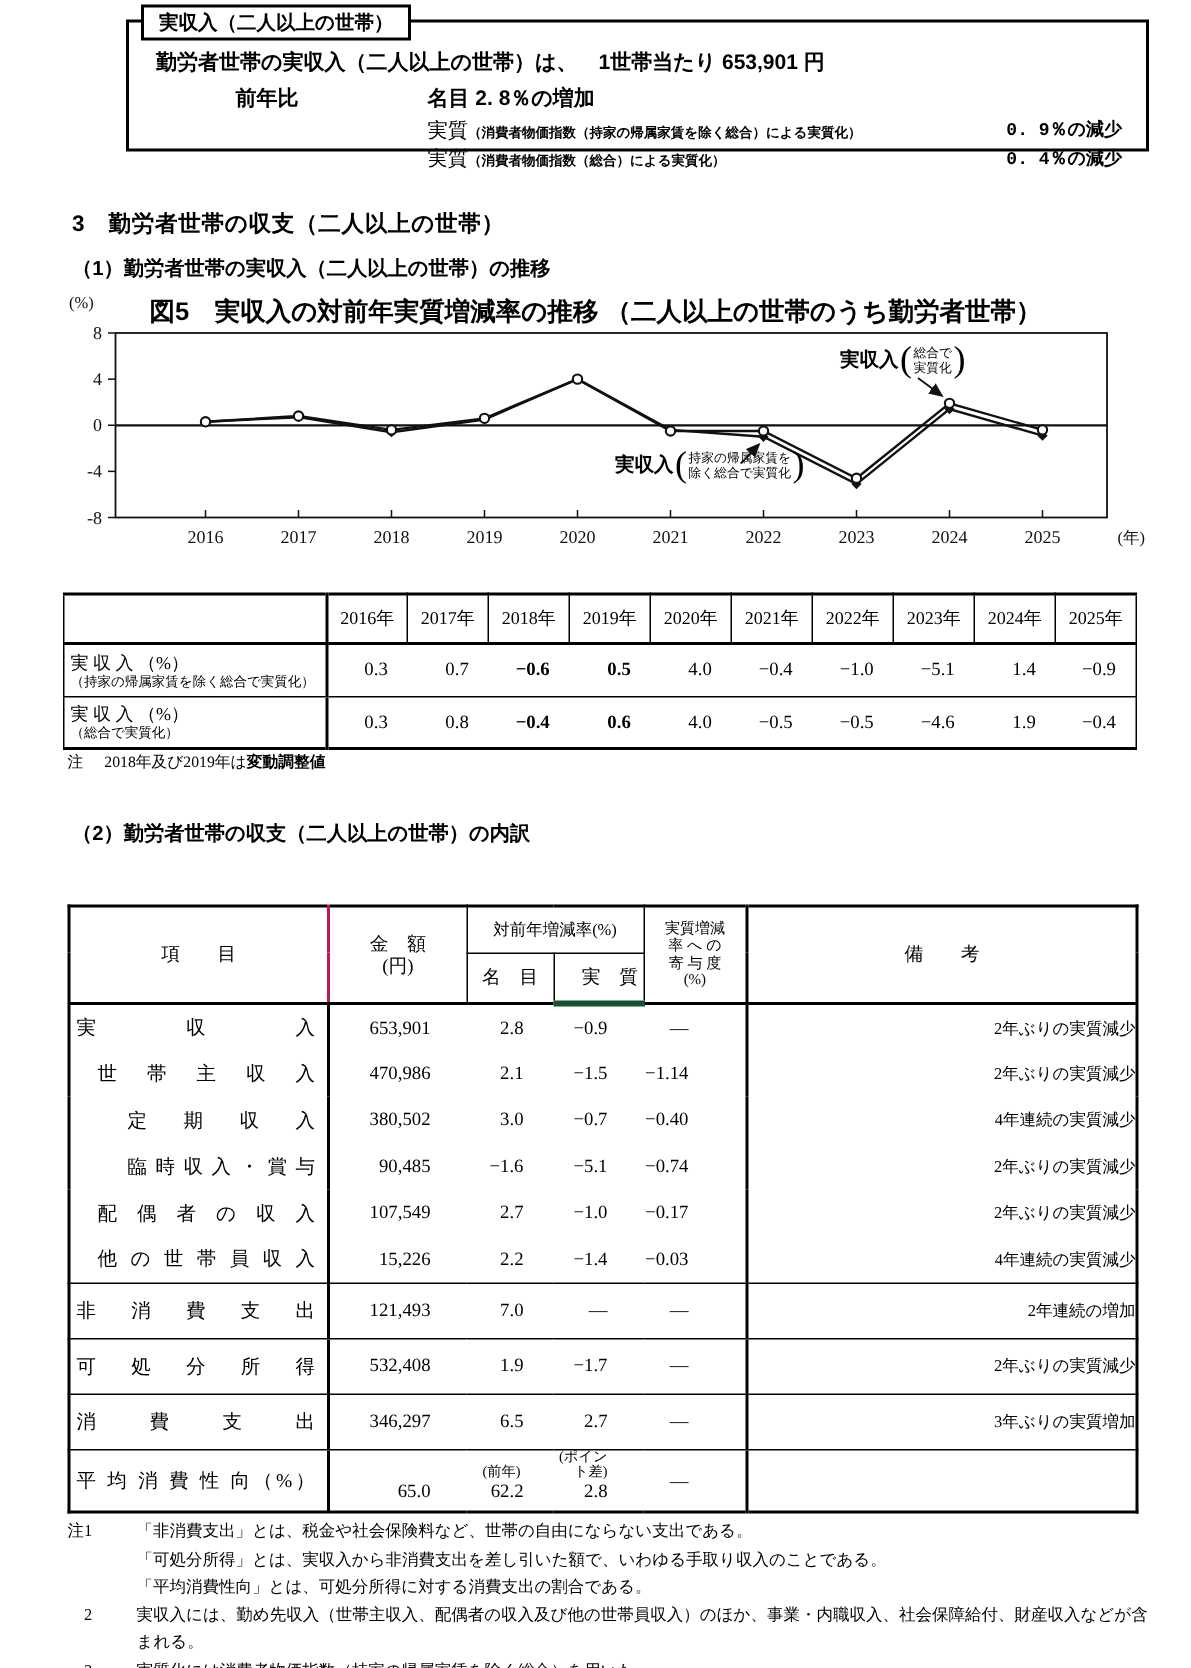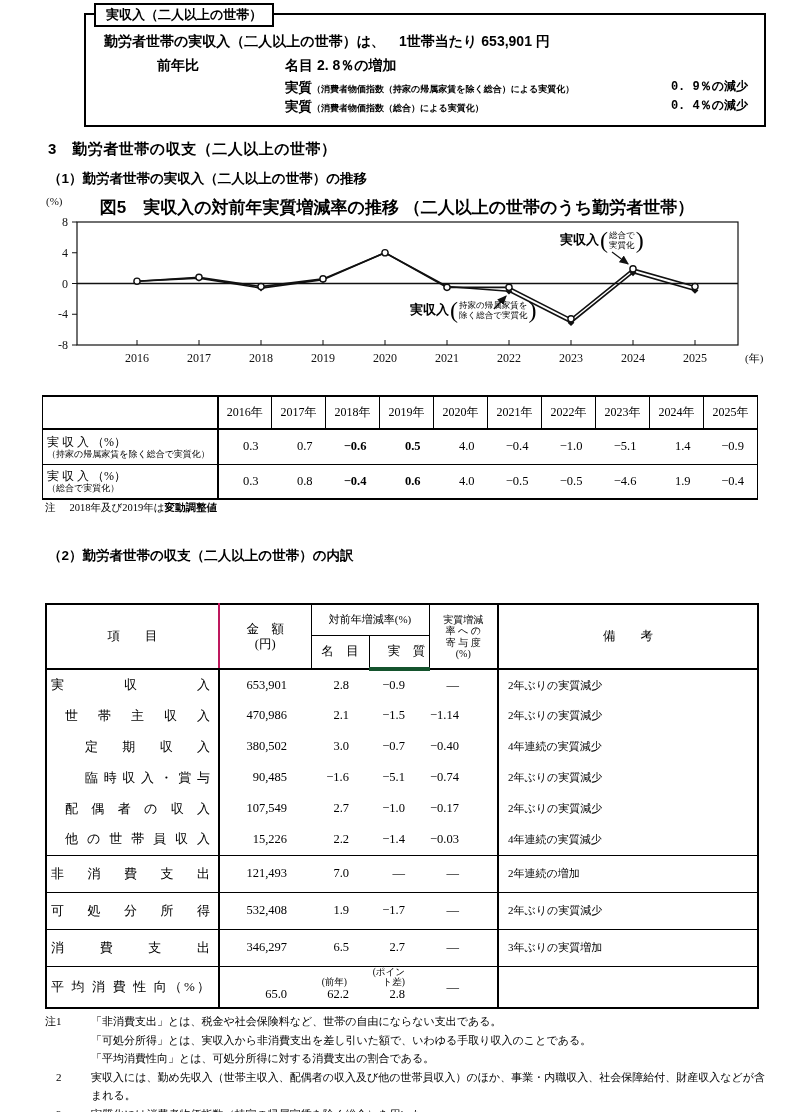--- a/index.html
+++ b/index.html
@@ -4,31 +4,31 @@
 <style>
   * { margin:0; padding:0; box-sizing:border-box; }
   html,body { background:#fff; }
   .page {
     position:relative; width:794px; height:1112px; background:#fff;
     font-family:"Liberation Serif","DejaVu Serif",serif; color:#000; overflow:hidden;
   }
   .gothic { font-family:"Liberation Sans","DejaVu Sans",sans-serif; }
 
   
-  .summary-box { position:absolute; left:84px; top:13px; width:682px; height:114px; border:2px solid #000; background:#fff; }
+  .summary-box { position:absolute; left:84px; top:13px; width:682px; height:88px; border:2px solid #000; background:#fff; }
   .summary-tab {
     position:absolute; left:8px; top:-12px; border:2px solid #000; background:#fff;
     font-family:"Liberation Sans","DejaVu Sans",sans-serif; font-weight:bold; font-size:13px;
     line-height:18px; padding:1px 10px; white-space:nowrap;
   }
   .s-line1 { position:absolute; left:18px; top:18px; font-weight:bold; font-size:14px; white-space:nowrap; }
   .s-line2-label { position:absolute; left:71px; top:42px; font-weight:bold; font-size:14px; }
   .s-line2-value { position:absolute; left:199px; top:42px; font-weight:bold; font-size:14px; }
   .s-rq { position:absolute; left:199px; white-space:nowrap; }
-  .s-rq .big { font-weight:bold; font-size:13.5px; font-family:"Liberation Sans","DejaVu Sans",sans-serif; }
+  .s-rq .big { font-weight:normal; font-size:13.5px; font-family:"Liberation Sans","DejaVu Sans",sans-serif; }
   .s-rq .small { font-weight:bold; font-size:9px; font-family:"Liberation Sans","DejaVu Sans",sans-serif; }
   .s-val { position:absolute; right:16px; font-weight:bold; font-size:12px; font-family:Liberation Mono, monospace; }
   .row3 { top:63px; } .row4 { top:82px; }
 
   
   .sec-heading { position:absolute; left:48px; top:140px; font-weight:bold; font-size:15px; letter-spacing:.5px; }
   .sub-heading { position:absolute; left:48px; font-weight:600; font-size:13.5px; }
   .sub1 { top:170px; } .sub2 { top:547px; }
   .chart-title { position:absolute; top:4px; left:0; width:100%; text-align:center; font-weight:bold; font-size:17px; }
   .t4-title { position:absolute; top:575px; left:0; width:100%; text-align:center; font-weight:bold; font-size:13.5px; }
@@ -75,21 +75,21 @@
   #table4 .h-real { border-right:1px solid #000; border-bottom:4px solid #14532d;padding-left:15px; }
   #table4 .h-contrib { border-right:2px solid #000; font-size:10px; line-height:11.5px; }
   #table4 tbody td { font-size:12.5px; vertical-align:middle; }
   #table4 td.item { border-right:2px solid #000; }
   #table4 td.item .item-label { display:block; font-size:13px; text-align:justify; text-align-last:justify; padding-right:8px; }
   #table4 td.item .i0 { padding-left:4px; } #table4 td.item .i1 { padding-left:18px; } #table4 td.item .i2 { padding-left:38px; }
   #table4 td.amt { text-align:right; padding-right:24px; }
   #table4 td.nom { text-align:right; padding-right:20px; }
   #table4 td.re  { text-align:right; padding-right:24px; }
   #table4 td.ctr { text-align:right; padding-right:38px; border-right:2px solid #000; }
-  #table4 td.rem { text-align:left; padding-left:9px; font-size:11px; }
+  #table4 td.rem { text-align:right; padding-left:9px; font-size:11px; }
   #table4 tr.r-inc { height:31px;padding-left:30px; } #table4 tr.r-mid { height:37px; } #table4 tr.r-last { height:41px; }
   #table4 tr.sep td { border-top:1px solid #000; }
   #table4 .cell-note { font-size:9.5px; line-height:10px; text-align:right; }
   #table4 tr.r-last td.amt, #table4 tr.r-last td.nom, #table4 tr.r-last td.re { vertical-align:bottom; padding-bottom:5px; }
   #table4 tr.r-last td.ctr { vertical-align:bottom; padding-bottom:12px; }
   #table4 tr.r-last .cell-note.n-nom { padding-right:2px; }
   #table4 tr.r-last .cell-note.n-re { padding-right:0; }
 
   
   .footnotes { position:absolute; left:45px; top:1012px; width:726px; }

